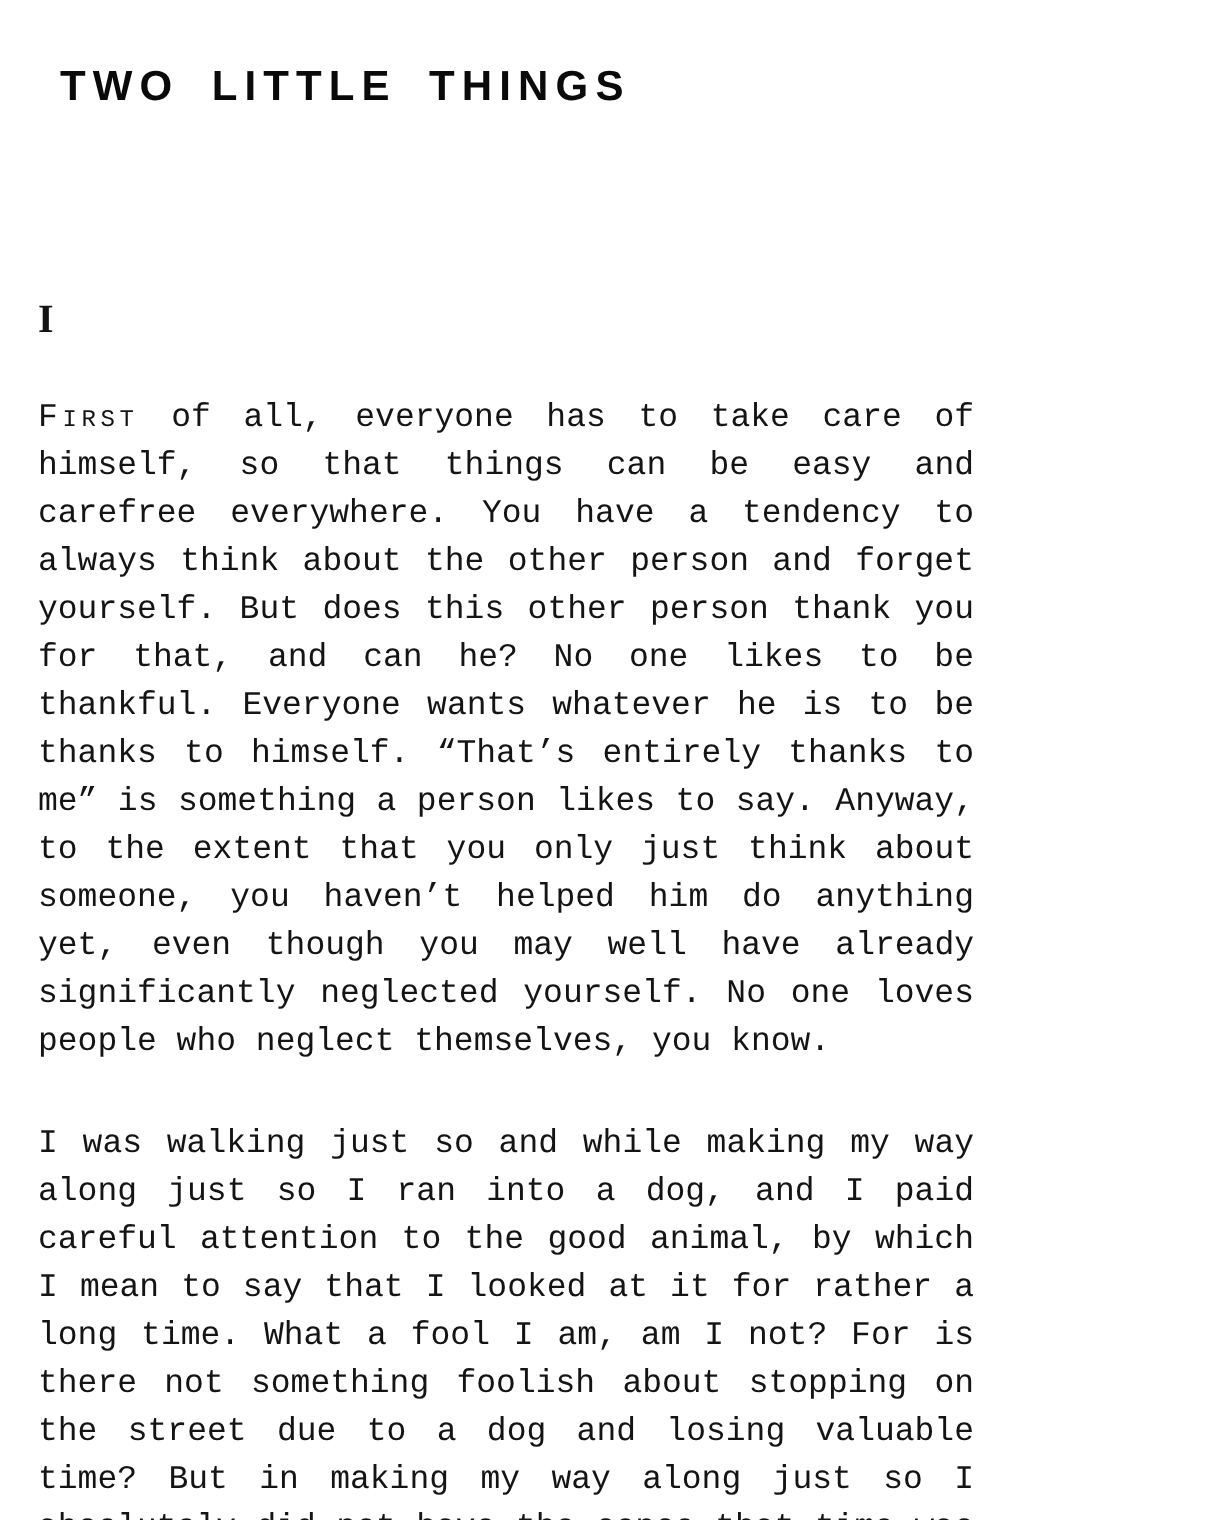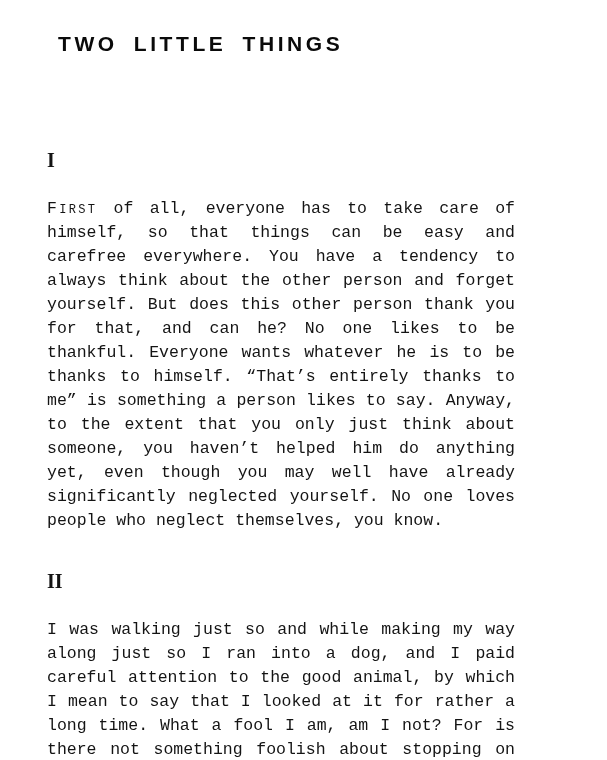--- a/index.html
+++ b/index.html
@@ -7,21 +7,21 @@
     padding: 0;
     background: #ffffff;
   }
   .page {
     position: relative;
     width: 607px;
     height: 760px;
     background: #ffffff;
     overflow: hidden;
     box-sizing: border-box;
-    padding: 33px 92px 0 47px;
+    padding: 33px 92px 0 19px;
     color: #161616;
   }
   .title {
     margin: 0 0 0 11px;
     font-family: "Liberation Sans", "DejaVu Sans", sans-serif;
     font-weight: bold;
     font-size: 21px;
     line-height: 1;
     letter-spacing: 0.17em;
     word-spacing: 0.32em;
@@ -69,19 +69,18 @@
 <body>
 
 <div class="page">
 
   <h1 class="title">TWO LITTLE THINGS</h1>
 
   <div class="section-numeral numeral-first">I</div>
 
   <p class="body-text"><span class="lead-smallcaps">First</span> <span>of all, everyone has to take care of himself, so that things can be easy and carefree everywhere. You have a tendency to always think about the other person and forget yourself. But does this other person thank you for that, and can he? No one likes to be thankful. Everyone wants whatever he is to be thanks to himself. “That’s entirely thanks to me” is something a person likes to say. Anyway, to the extent that you only just think about someone, you haven’t helped him do anything yet, even though you may well have already significantly neglected yourself. No one loves people who neglect themselves, you know.</span></p>
 
-  <div class="section-numeral numeral-second">II</div>
 
   <p class="body-text"><span>I was walking just so and while making my way along just so I ran into a dog, and I paid careful attention to the good animal, by which I mean to say that I looked at it for rather a long time. What a fool I am, am I not? For is there not something foolish about stopping on the street due to a dog and losing valuable time? But in making my way along just so I absolutely did not have the sense that time was valuable, and so, after some time, I continued on my leisurely way. I thought, “How hot it is today!” and indeed it was really very warm.</span></p>
 
   <div class="year">1914</div>
 
 </div>
 
 </body></html>

